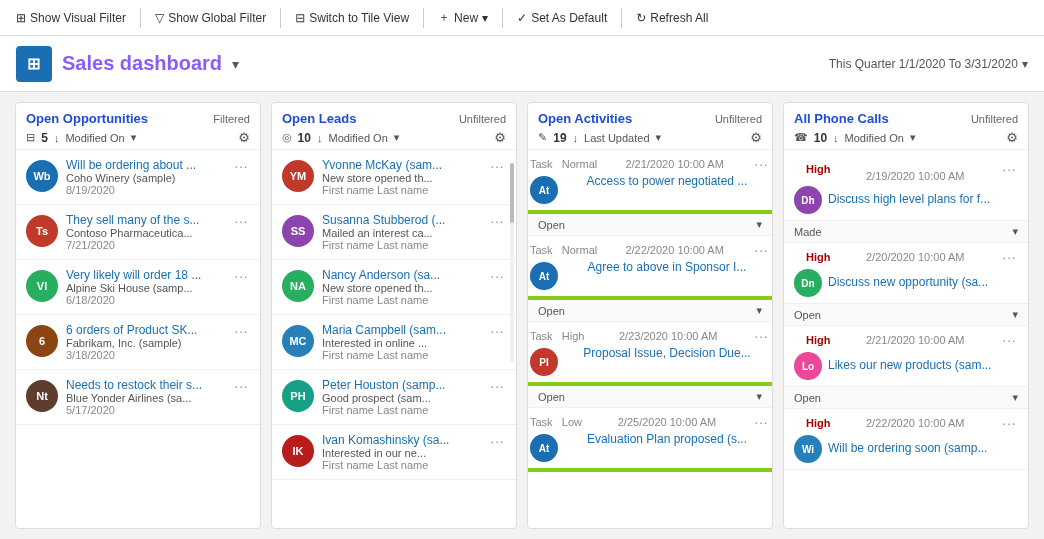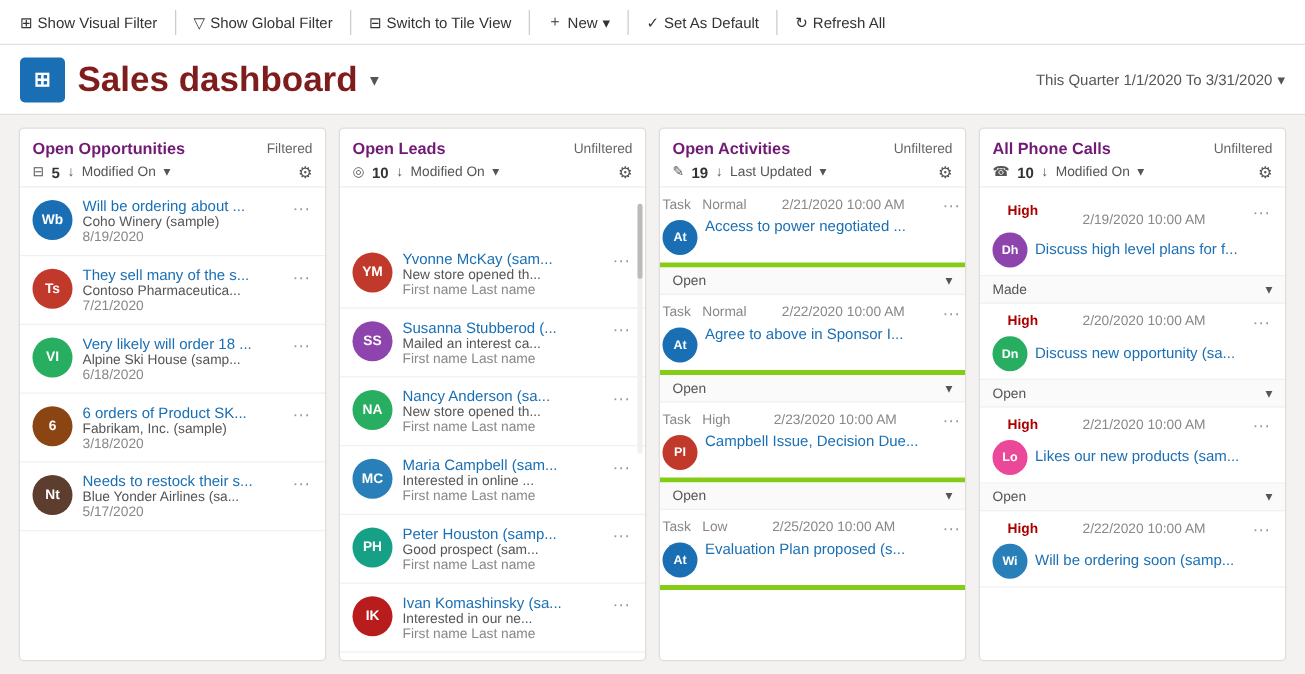--- a/index.html
+++ b/index.html
@@ -24,21 +24,21 @@
       display: flex; align-items: center; justify-content: space-between;
       padding: 10px 16px; background: #fff; border-bottom: 1px solid #e0e0e0;
       height: 56px;
     }
     .header-left { display: flex; align-items: center; gap: 10px; }
     .header-logo {
       width: 36px; height: 36px; background: #1a6fb4; border-radius: 4px;
       display: flex; align-items: center; justify-content: center;
       color: #fff; font-size: 16px; font-weight: bold;
     }
-    .header-title { font-size: 28px; font-weight: 600; color: #7f1d1d; }
+    .header-title { font-size: 20px; font-weight: 600; color: #8b5cf6; }
     .header-chevron { font-size: 14px; color: #555; cursor: pointer; }
     .header-right { font-size: 12px; color: #555; display: flex; align-items: center; gap: 4px; }
 
     
     .main {
       display: flex; gap: 0; padding: 10px; overflow: hidden;
       height: calc(539px - 36px - 56px); background: #f3f2f1;
     }
 
     
@@ -48,21 +48,21 @@
       margin: 0 5px; min-width: 0; overflow: hidden;
     }
 
     .col-header {
       padding: 8px 10px 4px 10px; border-bottom: 1px solid #eee;
       display: flex; flex-direction: column; gap: 4px;
     }
     .col-title-row {
       display: flex; align-items: center; justify-content: space-between;
     }
-    .col-title { font-size: 13px; font-weight: 600; color: #701a75; }
+    .col-title { font-size: 13px; font-weight: 600; color: #1d4ed8; }
     .col-filter-badge { font-size: 11px; color: #666; }
 
     .col-sort-row {
       display: flex; align-items: center; gap: 6px; font-size: 11px; color: #555;
     }
     .filter-icon-btn { margin-left: auto; cursor: pointer; color: #555; font-size: 13px; }
 
     .col-body { flex: 1; overflow-y: auto; }
 
     
@@ -89,21 +89,21 @@
       padding: 6px 2px; border-bottom: 4px solid #84cc16;
     }
     .activity-header {
       display: flex; align-items: center; justify-content: space-between;
       font-size: 11px; color: #888; margin-bottom: 2px;
     }
     .activity-body {
       display: flex; align-items: flex-start; gap: 6px;
     }
     .activity-text { flex: 1; min-width: 0; }
-    .activity-title { font-size: 12px; color: #1a6fb4; white-space: nowrap; overflow: hidden; text-overflow: ellipsis; }
+    .activity-title { font-size: 12px; color: #1a6fb4; white-space: nowrap; overflow: hidden; text-overflow: ellipsis; text-align: center; }
     .activity-footer {
       display: flex; align-items: center; justify-content: space-between;
       padding: 4px 10px; font-size: 11px; color: #555; background: #fafafa;
       border-bottom: 1px solid #f0f0f0;
     }
     .status-open { color: #555; }
     .chevron-down { font-size: 11px; color: #555; cursor: pointer; }
 
     
     .phone-card { padding: 6px 10px; border-bottom: 1px solid #f0f0f0; }
@@ -230,21 +230,21 @@
         <div class="card-content">
           <div class="card-title">Needs to restock their s...</div>
           <div class="card-sub">Blue Yonder Airlines (sa...</div>
           <div class="card-date">5/17/2020</div>
         </div>
         <span class="card-dots">···</span>
       </div>
     </div>
   </div>
 
-  <div class="col" style="position:relative;gap:42px;">
+  <div class="col" style="position:relative;">
     <div class="col-header">
       <div class="col-title-row">
         <span class="col-title">Open Leads</span>
         <span class="col-filter-badge">Unfiltered</span>
       </div>
       <div class="col-sort-row">
         <span>◎</span>
         <span class="count-num">10</span>
         <span>↓</span>
         <span>Modified On</span>
@@ -374,21 +374,21 @@
       <div>
         <div class="activity-card">
           <div class="activity-header">
             <span>Task &nbsp; High</span>
             <span>2/23/2020 10:00 AM</span>
             <span class="card-dots">···</span>
           </div>
           <div class="activity-body">
             <div class="avatar" style="background:#c0392b;width:28px;height:28px;font-size:10px;">PI</div>
             <div class="activity-text">
-              <div class="activity-title">Campbell Issue, Decision Due...</div>
+              <div class="activity-title">Proposal Issue, Decision Due...</div>
             </div>
           </div>
         </div>
         <div class="activity-footer">
           <span class="status-open">Open</span>
           <span class="chevron-down">▾</span>
         </div>
       </div>
 
       <div>

